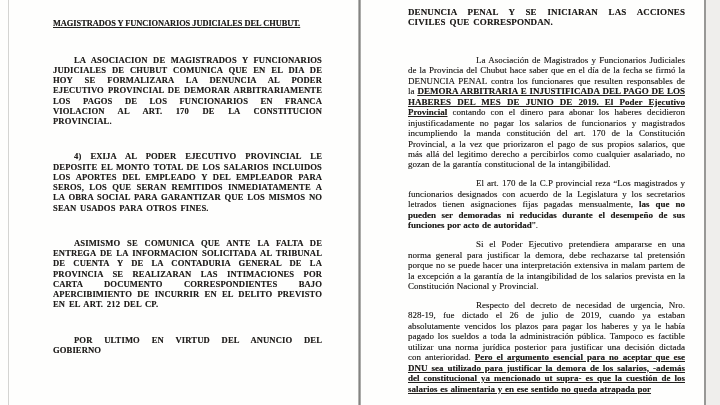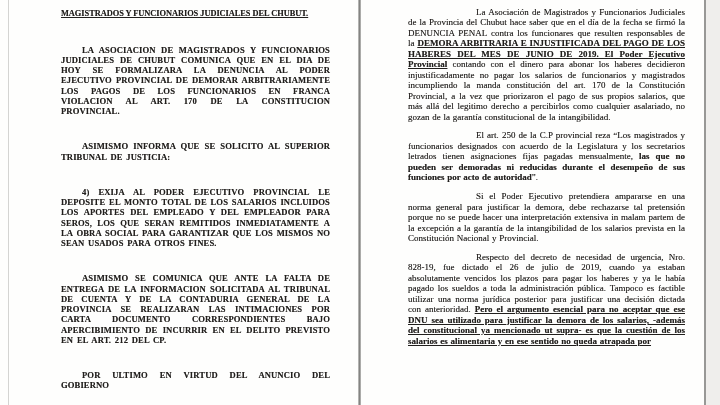--- a/index.html
+++ b/index.html
@@ -10,21 +10,21 @@
   }
   .scan{position:relative;width:720px;height:405px;background:#fefefd;overflow:hidden;}
   .edge-left{position:absolute;left:8px;top:0;width:1px;height:405px;background:#d4d4d2;}
   .divider{position:absolute;left:358px;top:0;width:3px;height:405px;
     background:linear-gradient(to right,#d9d9d7 0%,#7e7e7c 40%,#8f8f8d 70%,#cfcfcd 100%);}
   .edge-right{position:absolute;left:704px;top:0;width:2px;height:405px;background:#989896;}
   .outer-strip{position:absolute;left:706px;top:0;width:14px;height:405px;background:#efeeec;}
 
   .page{position:absolute;top:0;height:405px;box-sizing:border-box;overflow:hidden;
     color:#211f1d;text-shadow:0 0 0.45px rgba(45,42,40,0.55);}
-  .page-left{left:17px;width:349px;padding:8px 36px 0 44px;}
+  .page-left{left:9px;width:349px;padding:18px 36px 0 44px;}
   .page-right{left:361px;width:343px;padding:7px 19px 0 47px;}
 
   .title-line{
     font-size:8.4px;font-weight:bold;letter-spacing:-0.05px;
     line-height:11.6px;text-decoration:underline;white-space:nowrap;
   }
   .title-block{margin-bottom:9px;}
 
   .para{text-align:justify;margin:0 0 8.5px 0;}
   .page-left .para{font-size:8.6px;line-height:10.25px;font-weight:bold;letter-spacing:0.1px;word-spacing:1.5px;margin-top:25px;}
@@ -43,33 +43,33 @@
 
 <div class="scan">
   <div class="edge-left"></div>
 
   <div class="page page-left">
     <div class="title-block">
       <div class="title-line">MAGISTRADOS Y FUNCIONARIOS  JUDICIALES DEL CHUBUT.</div>
     </div>
     <div>
         <div class="para indent"><span>LA ASOCIACION DE MAGISTRADOS Y FUNCIONARIOS JUDICIALES DE CHUBUT COMUNICA QUE EN EL DIA DE HOY SE FORMALIZARA LA DENUNCIA AL PODER EJECUTIVO PROVINCIAL DE DEMORAR ARBITRARIAMENTE LOS PAGOS DE LOS FUNCIONARIOS EN FRANCA VIOLACION AL ART. 170 DE LA CONSTITUCION PROVINCIAL.</span></div>
-        <div class="para indent"><span>ASIMISMO INFORMA QUE SE  SOLICITO AL SUPERIOR TRIBUNAL DE JUSTICIA:</span></div>
         <div class="para indent"><span>4) EXIJA AL PODER EJECUTIVO PROVINCIAL LE DEPOSITE EL MONTO TOTAL DE LOS SALARIOS INCLUIDOS LOS APORTES DEL EMPLEADO Y DEL EMPLEADOR PARA SEROS, LOS QUE SERAN REMITIDOS INMEDIATAMENTE A LA OBRA SOCIAL PARA GARANTIZAR QUE LOS MISMOS NO SEAN USADOS PARA OTROS FINES.</span></div>
         <div class="para indent"><span>ASIMISMO SE COMUNICA   QUE ANTE LA FALTA DE ENTREGA DE LA INFORMACION SOLICITADA AL TRIBUNAL DE CUENTA Y DE LA CONTADURIA GENERAL DE LA PROVINCIA SE REALIZARAN LAS INTIMACIONES POR CARTA DOCUMENTO CORRESPONDIENTES BAJO APERCIBIMIENTO DE INCURRIR EN EL DELITO PREVISTO EN EL ART. 212 DEL CP.</span></div>
         <div class="para indent"><span>POR ULTIMO EN VIRTUD DEL ANUNCIO DEL GOBIERNO</span></div>
       </div>
   </div>
 
   <div class="divider"></div>
 
   <div class="page page-right">
     <div>
+        <div class="para b gap-lg"><span>DENUNCIA PENAL Y SE INICIARAN LAS ACCIONES CIVILES QUE CORRESPONDAN.</span></div>
         <div class="para indent"><span>La Asociación de Magistrados y Funcionarios Judiciales de la Provincia del Chubut hace saber que en el día de la fecha se firmó la DENUNCIA PENAL contra los funcionares que resulten responsables de la </span><span class="b u">DEMORA ARBITRARIA E INJUSTIFICADA DEL PAGO DE LOS HABERES DEL MES DE JUNIO DE 2019. El Poder Ejecutivo Provincial</span><span> contando con el dinero  para abonar los haberes decidieron injustificadamente no pagar los salarios de funcionarios y magistrados incumpliendo la manda constitución del art. 170 de la Constitución Provincial,  a la vez que priorizaron el pago de sus propios salarios,  que más allá del legitimo derecho a percibirlos como cualquier asalariado,  no gozan de la garantía constitucional de la intangibilidad.</span></div>
-        <div class="para indent"><span>El art. 250 de la C.P provincial reza  “Los magistrados y funcionarios designados con acuerdo de la Legislatura y los secretarios letrados tienen asignaciones fijas pagadas mensualmente, </span><span class="b">las que no pueden ser demoradas ni reducidas durante el desempeño de sus funciones por acto de autoridad</span><span>”.</span></div>
+        <div class="para indent"><span>El art. 170 de la C.P provincial reza  “Los magistrados y funcionarios designados con acuerdo de la Legislatura y los secretarios letrados tienen asignaciones fijas pagadas mensualmente, </span><span class="b">las que no pueden ser demoradas ni reducidas durante el desempeño de sus funciones por acto de autoridad</span><span>”.</span></div>
         <div class="para indent"><span>Si el Poder Ejecutivo pretendiera ampararse en una norma general para justificar la demora, debe rechazarse tal pretensión porque no se puede hacer una interpretación extensiva in malam partem  de la excepción a la garantía de la intangibilidad de los salarios prevista en la Constitución Nacional y Provincial.</span></div>
         <div class="para indent"><span>Respecto del  decreto de necesidad de urgencia, Nro. 828-19,  fue dictado el 26 de julio de 2019, cuando ya estaban absolutamente vencidos los plazos para pagar los haberes y ya le había pagado los sueldos a toda la administración pública.  Tampoco es factible utilizar una norma jurídica posterior  para justificar una decisión dictada con anterioridad. </span><span class="b u">Pero el argumento esencial para  no aceptar que ese DNU sea utilizado para justificar la demora de los salarios, -además del constitucional ya mencionado ut supra- es que  la cuestión de los salarios  es alimentaria y en ese sentido no  queda atrapada por</span></div>
       </div>
   </div>
 
   <div class="edge-right"></div>
   <div class="outer-strip"></div>
 </div>
 
 </body></html>

